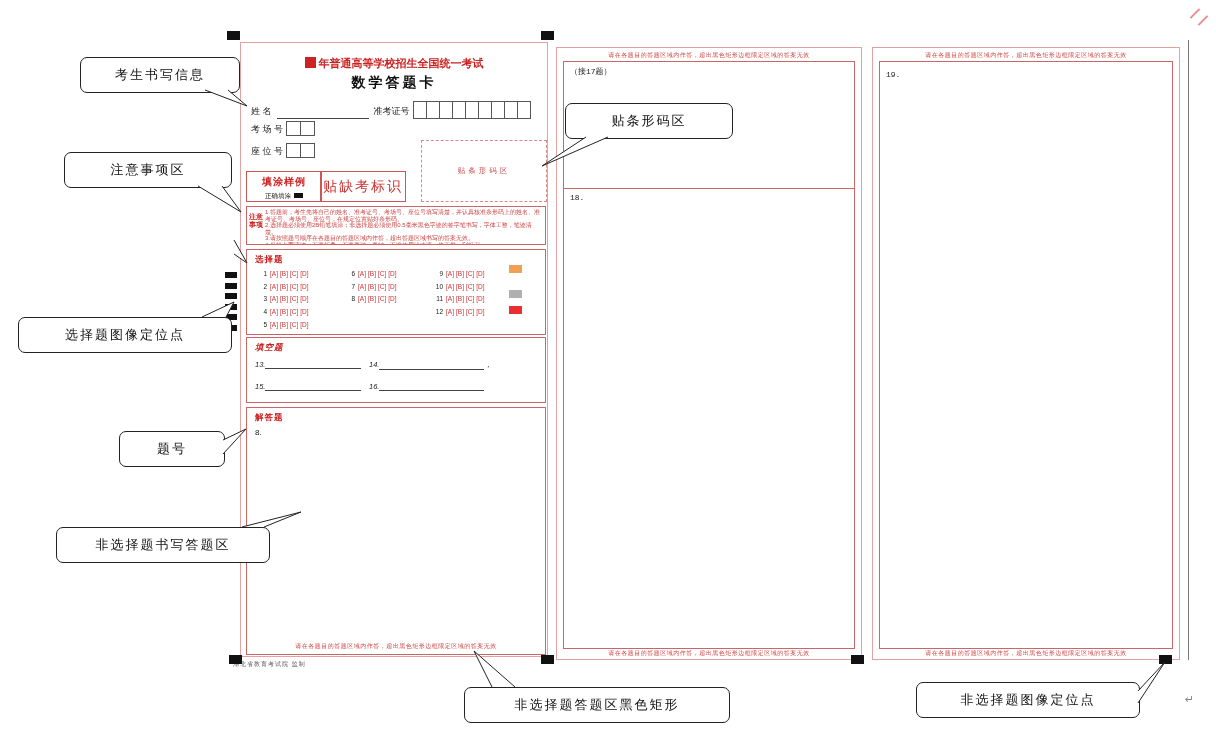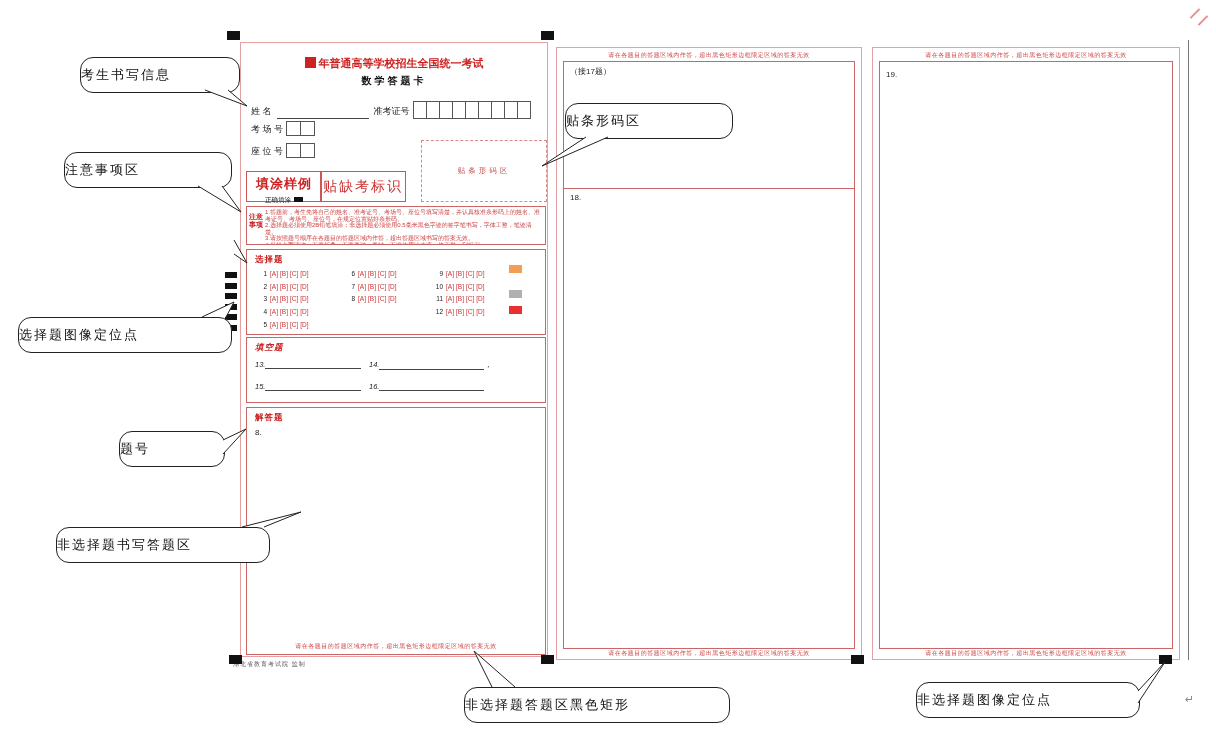--- a/index.html
+++ b/index.html
@@ -7,35 +7,35 @@
         font-family:"Liberation Sans","DejaVu Sans",sans-serif;color:#111;}
 
   
   .sheet-box{position:absolute;border:1px solid #e2a2a2;background:#fff;}
   .col1{left:240px;top:42px;width:306px;height:613px;}
   .col2{left:556px;top:47px;width:304px;height:611px;}
   .col3{left:872px;top:47px;width:306px;height:611px;}
 
   .title1{position:absolute;top:13px;left:0;right:0;text-align:center;color:#cc2222;font-weight:bold;font-size:11px;}
   .red-sq{display:inline-block;width:11px;height:11px;background:#cc2222;margin-right:3px;vertical-align:-1px;}
-  .title2{position:absolute;top:31px;left:0;right:0;text-align:center;color:#111;font-weight:bold;font-size:10px;letter-spacing:3px;}
+  .title2{position:absolute;top:31px;left:0;right:0;text-align:center;color:#111;font-weight:bold;font-size:14px;letter-spacing:3px;}
 
   .row{position:absolute;left:10px;font-size:9px;color:#222;white-space:nowrap;}
   .name-row{top:58px;}
   .room-row{top:78px;}
   .seat-row{top:100px;}
   .uline{display:inline-block;border-bottom:1px solid #444;height:9px;vertical-align:bottom;}
   .name-line{width:92px;margin:0 5px;}
   .boxes{display:inline-flex;vertical-align:-5px;margin-left:4px;}
   .cell{width:12px;height:16px;border:1px solid #555;margin-left:-1px;background:#fff;}
   .cell2{width:13px;height:13px;border:1px solid #555;margin-left:-1px;background:#fff;}
   .boxes.small{vertical-align:-4px;}
 
   .sample-box{position:absolute;left:5px;top:128px;width:74px;height:29px;border:1px solid #cc5555;}
-  .sample-title{color:#cc2222;font-weight:bold;font-size:13px;text-align:center;margin-top:3px;letter-spacing:1px;}
+  .sample-title{color:#cc2222;font-weight:bold;font-size:10px;text-align:center;margin-top:3px;letter-spacing:1px;}
   .sample-line{font-size:6.5px;color:#222;text-align:center;margin-top:3px;}
   .blk{display:inline-block;width:9px;height:5px;background:#111;margin-left:3px;}
 
   .absent-box{position:absolute;left:79px;top:128px;width:84px;height:29px;border:1px solid #cc5555;
               color:#cc3333;font-size:14px;display:flex;align-items:center;justify-content:center;letter-spacing:2px;}
 
   .barcode-box{position:absolute;left:180px;top:97px;width:124px;height:60px;border:1px dashed #dd8888;
                color:#cc5555;font-size:7.5px;display:flex;align-items:center;justify-content:center;letter-spacing:3px;}
 
   .notice-box{position:absolute;left:5px;top:163px;width:298px;height:37px;border:1px solid #cc6666;display:flex;}
@@ -65,21 +65,21 @@
 
   .essay-box{position:absolute;left:5px;top:364px;width:298px;height:246px;border:1px solid #cc6666;}
   .qnum{position:absolute;left:8px;top:20px;font-size:8px;color:#222;}
   .warn{color:#cc4444;font-size:6px;text-align:center;letter-spacing:0.5px;}
   .warn.inbottom{position:absolute;left:0;right:0;bottom:3px;}
   .warn.top{position:absolute;left:0;right:0;top:3px;}
   .warn.bottom{position:absolute;left:0;right:0;bottom:1px;}
 
   .footer{position:absolute;left:233px;top:660px;font-size:6px;color:#555;letter-spacing:1px;}
 
-  .inner{position:absolute;left:6px;top:13px;right:6px;bottom:10px;border:1px solid #cc6666;}
+  .inner{position:absolute;left:6px;top:13px;right:6px;bottom:10px;border:1px solid #cc6666;font-family:Liberation Mono, monospace;}
   .cont-label{position:absolute;left:6px;top:4px;font-size:8px;color:#222;}
   .divider{position:absolute;left:0;right:0;top:126px;border-top:1px solid #cc6666;}
   .q18{position:absolute;left:6px;top:131px;font-size:8px;color:#222;}
   .q19{position:absolute;left:6px;top:8px;font-size:8px;color:#222;}
 
   
   .psq{position:absolute;width:13px;height:9px;background:#111;}
   .pstack{position:absolute;left:225px;top:272px;}
   .pbar{width:12px;height:6px;background:#111;margin-bottom:4.5px;}
 
@@ -87,22 +87,22 @@
   .return-mark{position:absolute;left:1185px;top:693px;font-size:11px;color:#888;}
 
   .corner-mark{position:absolute;left:1190px;top:5px;width:26px;height:26px;}
   .corner-mark i{position:absolute;width:2px;height:13px;background:#e79090;transform:rotate(45deg);display:block;}
   .corner-mark i:nth-child(1){left:4px;top:2px;}
   .corner-mark i:nth-child(2){left:12px;top:9px;}
 
   
   .tails{position:absolute;left:0;top:0;z-index:6;pointer-events:none;}
   .tails path{fill:#ffffff;stroke:#222;stroke-width:1;}
-  .callout{position:absolute;z-index:5;height:34px;border:1px solid #222;border-radius:13px;background:#fff;
-           display:flex;align-items:center;font-size:13px;color:#111;letter-spacing:2px;}
+  .callout{position:absolute;z-index:5;height:34px;border:1px solid #222;border-radius:7px;background:#fff;
+           display:flex;align-items:center;justify-content:center;font-size:13px;color:#111;letter-spacing:2px;}
 </style>
 </head>
 <body>
 
 <div class="page">
 
   <div class="corner-mark">
       <i></i>
       <i></i>
     </div>

